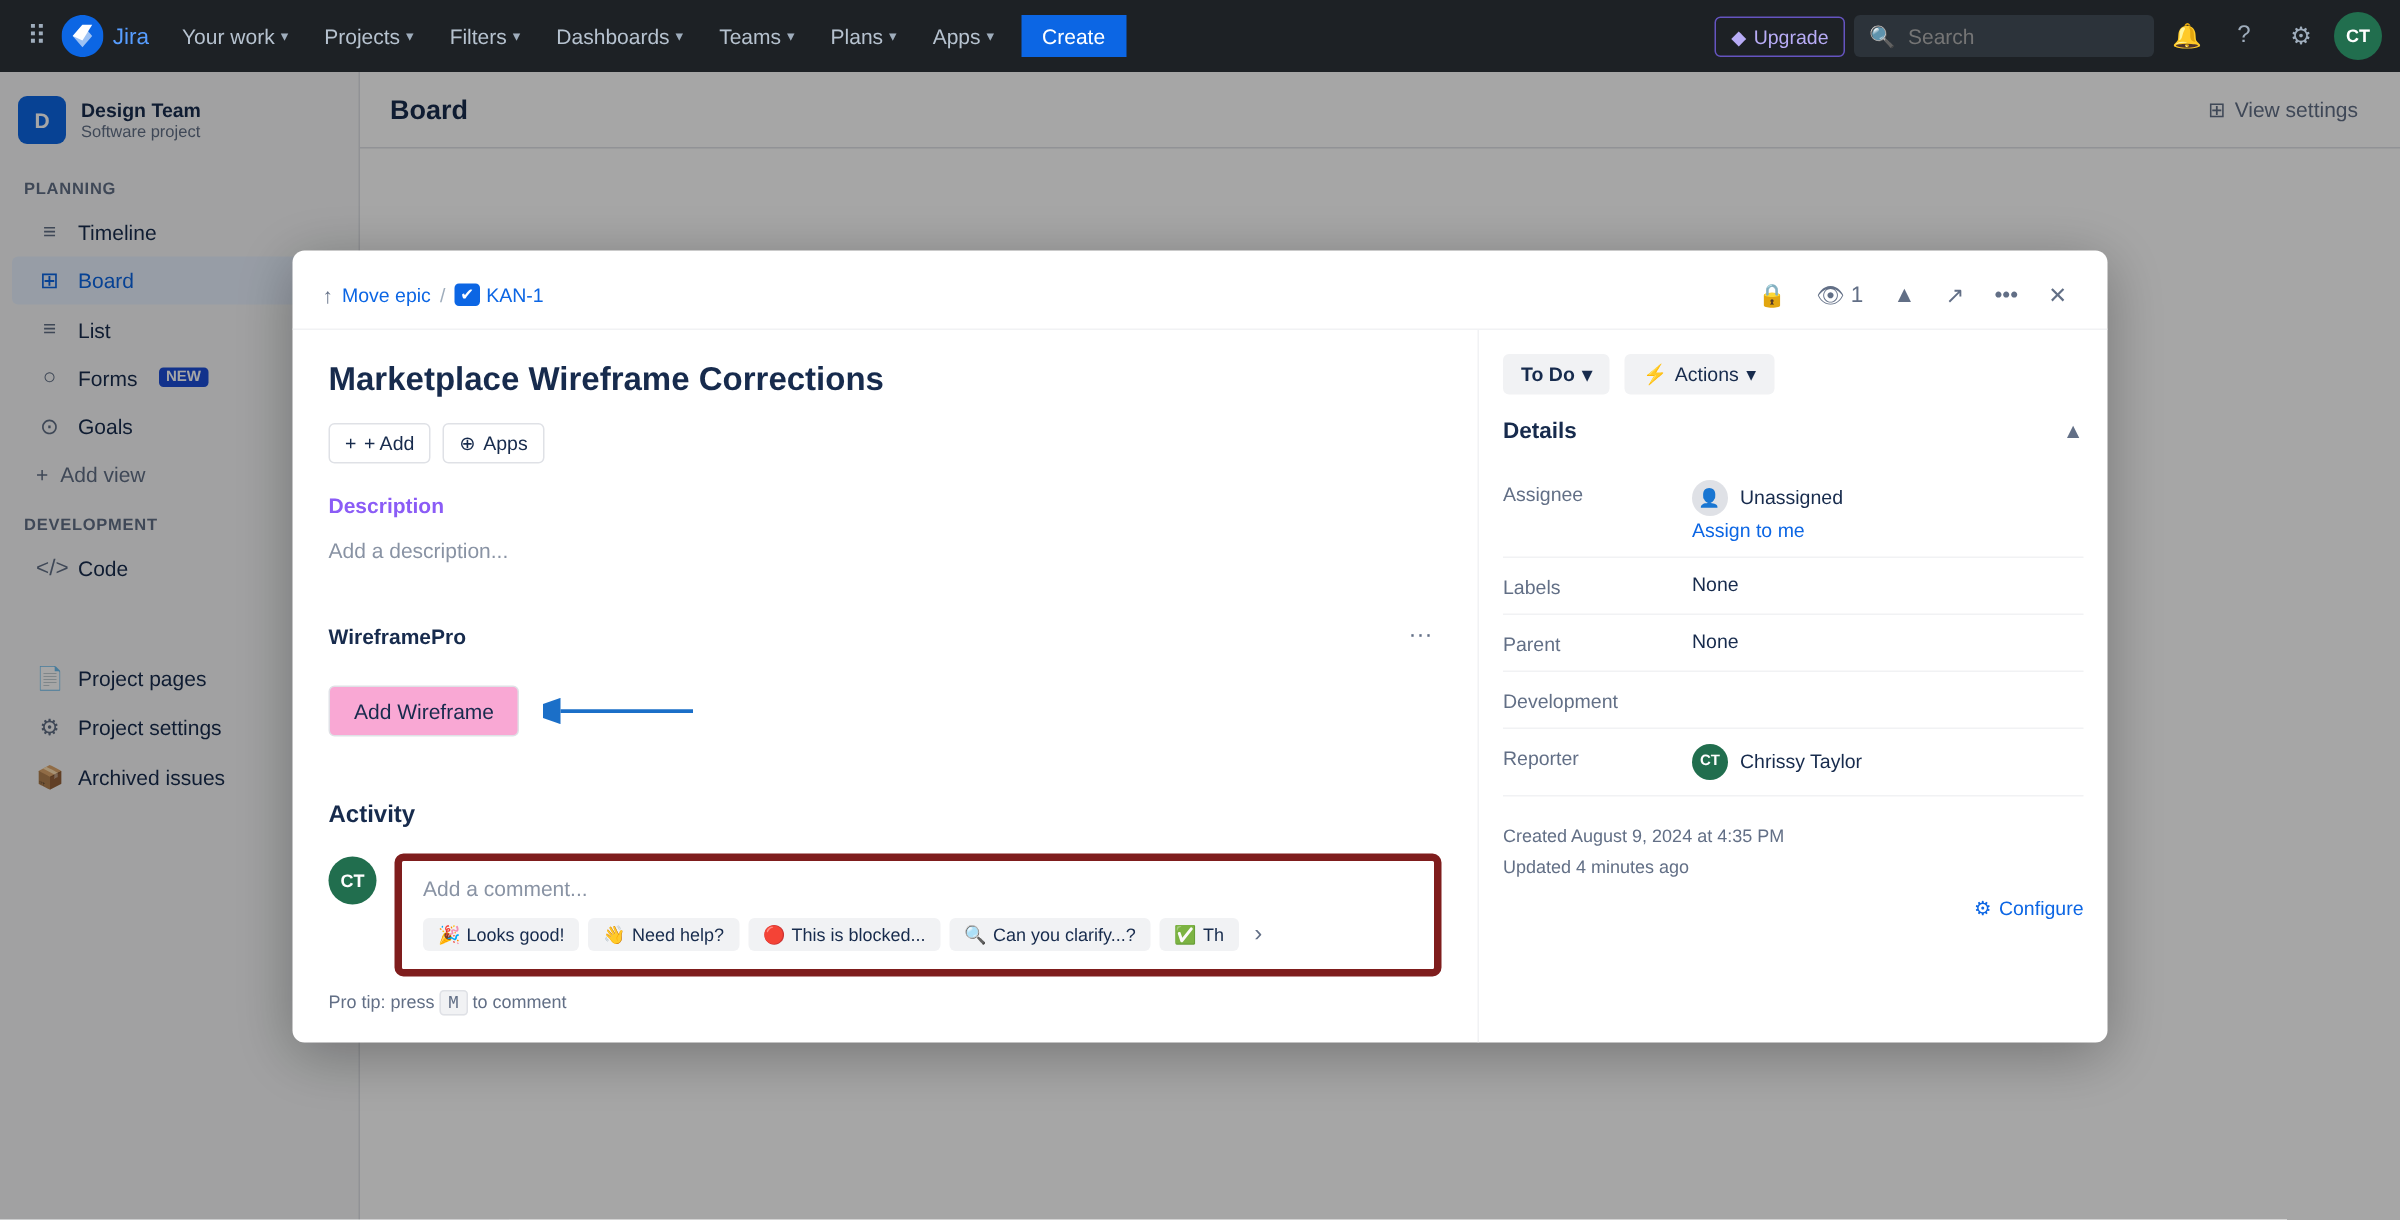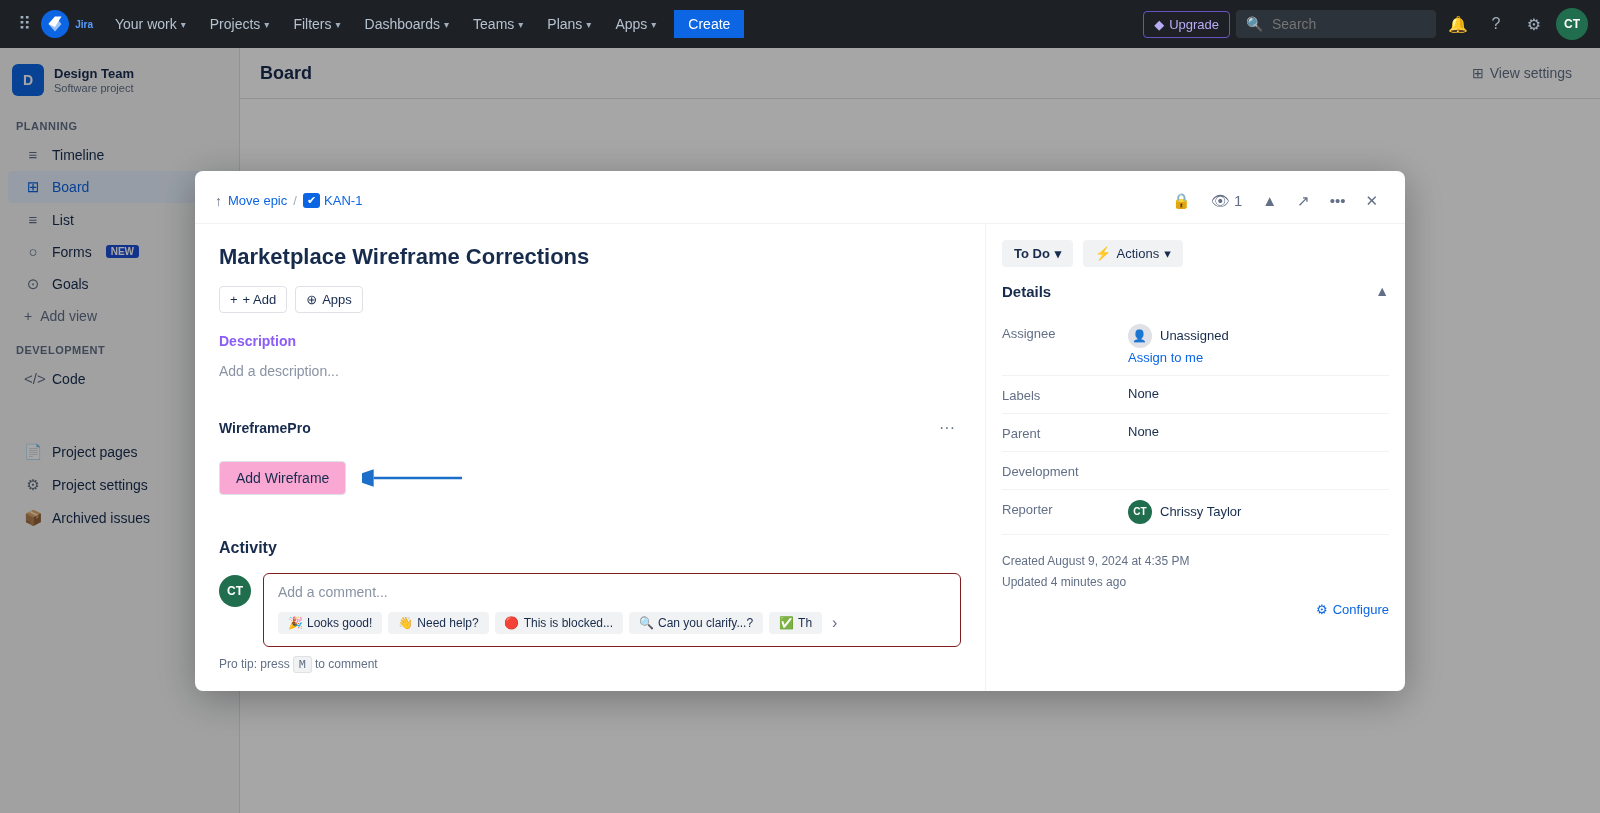--- a/index.html
+++ b/index.html
@@ -29,22 +29,22 @@
       color: #9fadbc;
       font-size: 18px;
       padding: 6px;
       cursor: pointer;
     }
     .jira-logo {
       display: flex;
       align-items: center;
       gap: 6px;
       color: #579dff;
-      font-weight: 700;
-      font-size: 10px;
+      font-weight: 400;
+      font-size: 15px;
       margin-right: 8px;
       text-decoration: none;
     }
     .jira-logo-icon {
       width: 28px;
       height: 28px;
     }
     .nav-item {
       color: #b6c2cf;
       font-size: 14px;
@@ -448,21 +448,21 @@
       font-size: 12px;
       font-weight: 600;
       display: flex;
       align-items: center;
       justify-content: center;
       flex-shrink: 0;
       margin-top: 2px;
     }
     .comment-box {
       flex: 1;
-      border: 1px solid #7f1d1d;
+      border: 5px solid #7f1d1d;
       border-radius: 6px;
       padding: 10px 14px;
     }
     .comment-placeholder {
       color: #8993a4;
       font-size: 14px;
       margin-bottom: 10px;
       cursor: text;
     }
     .comment-chips {

